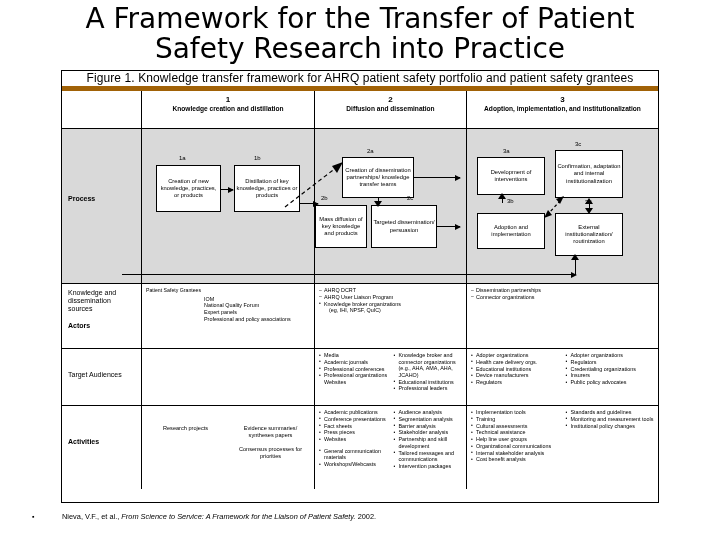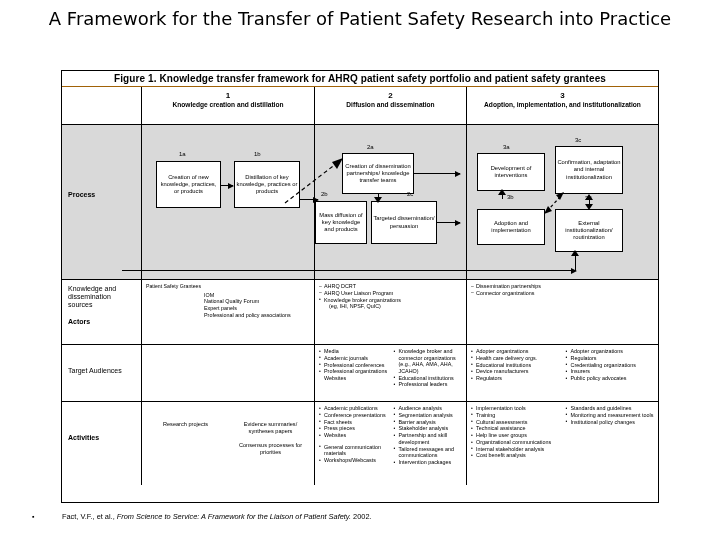--- a/index.html
+++ b/index.html
@@ -4,31 +4,31 @@
 <style>
   html,body{margin:0;padding:0;}
   body{
     width:720px;height:540px;background:#ffffff;
     font-family:"Liberation Sans", sans-serif;
     color:#000;overflow:hidden;position:relative;
   }
   
   .slide-title{
     position:absolute;left:40px;top:4px;width:640px;
-    text-align:center;font-size:18px;line-height:30px;
+    text-align:center;font-size:28px;line-height:30px;
     font-family:"DejaVu Sans", sans-serif;font-weight:400;color:#000;
   }
   
   .figure-frame{
     position:absolute;left:61px;top:70px;width:598px;height:433px;
     border:1px solid #000;background:#fff;box-sizing:border-box;
   }
   .fig-caption{
     height:15px;line-height:15px;text-align:center;
-    font-size:10px;font-weight:bold;border-bottom:1px solid #a16207;
+    font-size:12px;font-weight:normal;border-bottom:5px solid #a16207;
     letter-spacing:.1px;
   }
   
   .grid{display:flex;width:100%;box-sizing:border-box;}
   .rowline{border-bottom:1px solid #000;}
   .c0{width:80px;flex:0 0 80px;border-right:1px solid #000;box-sizing:border-box;position:relative;}
   .c1{width:173px;flex:0 0 173px;border-right:1px solid #000;box-sizing:border-box;position:relative;}
   .c2{width:152px;flex:0 0 152px;border-right:1px solid #000;box-sizing:border-box;position:relative;}
   .c3{flex:1 1 auto;box-sizing:border-box;position:relative;}
   
@@ -325,14 +325,14 @@
             <li>Institutional policy changes</li>
           </ul>
         </div>
       </div>
     </div>
   </div>
 </div>
 
 <div class="footer">
   <div class="bullet">▪</div>
-  <div class="ftext"><span>Fact, V.F., et al., </span><i>From Science to Service: A Framework for the Liaison of Patient Safety.</i><span> 2002.</span></div>
+  <div class="ftext"><span>Nieva, V.F., et al., </span><i>From Science to Service: A Framework for the Liaison of Patient Safety.</i><span> 2002.</span></div>
 </div>
 
 </body></html>

